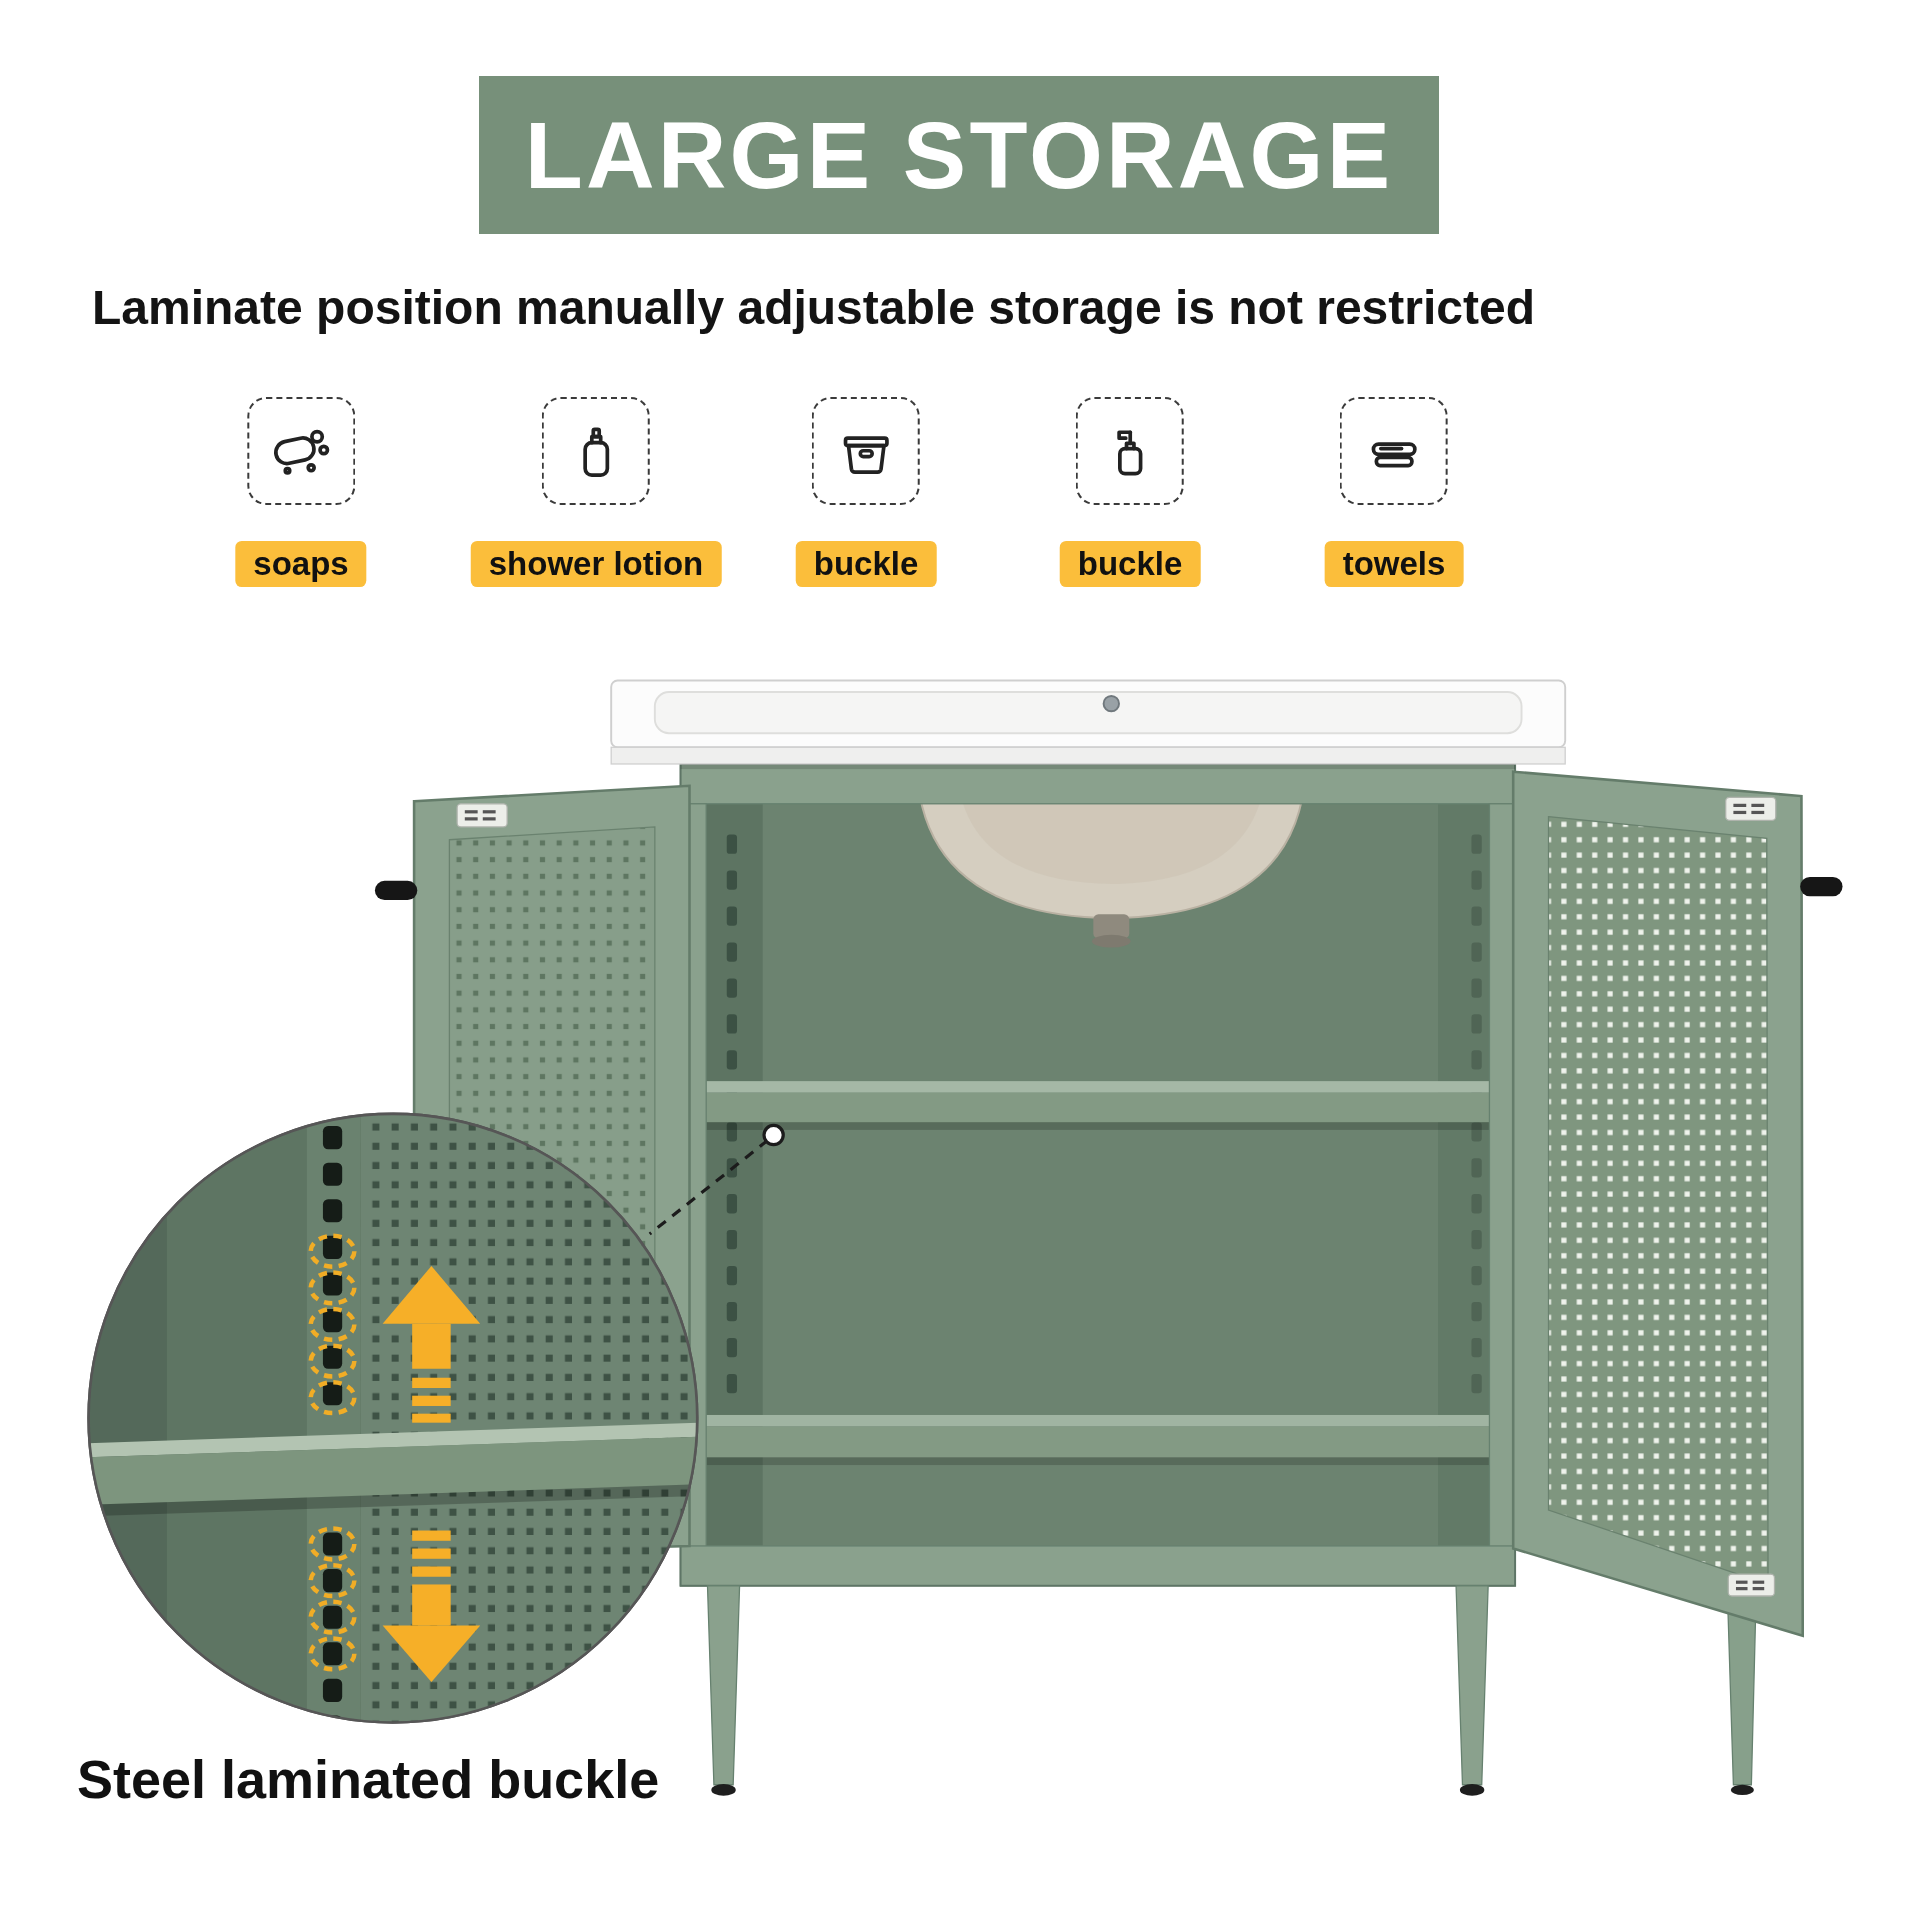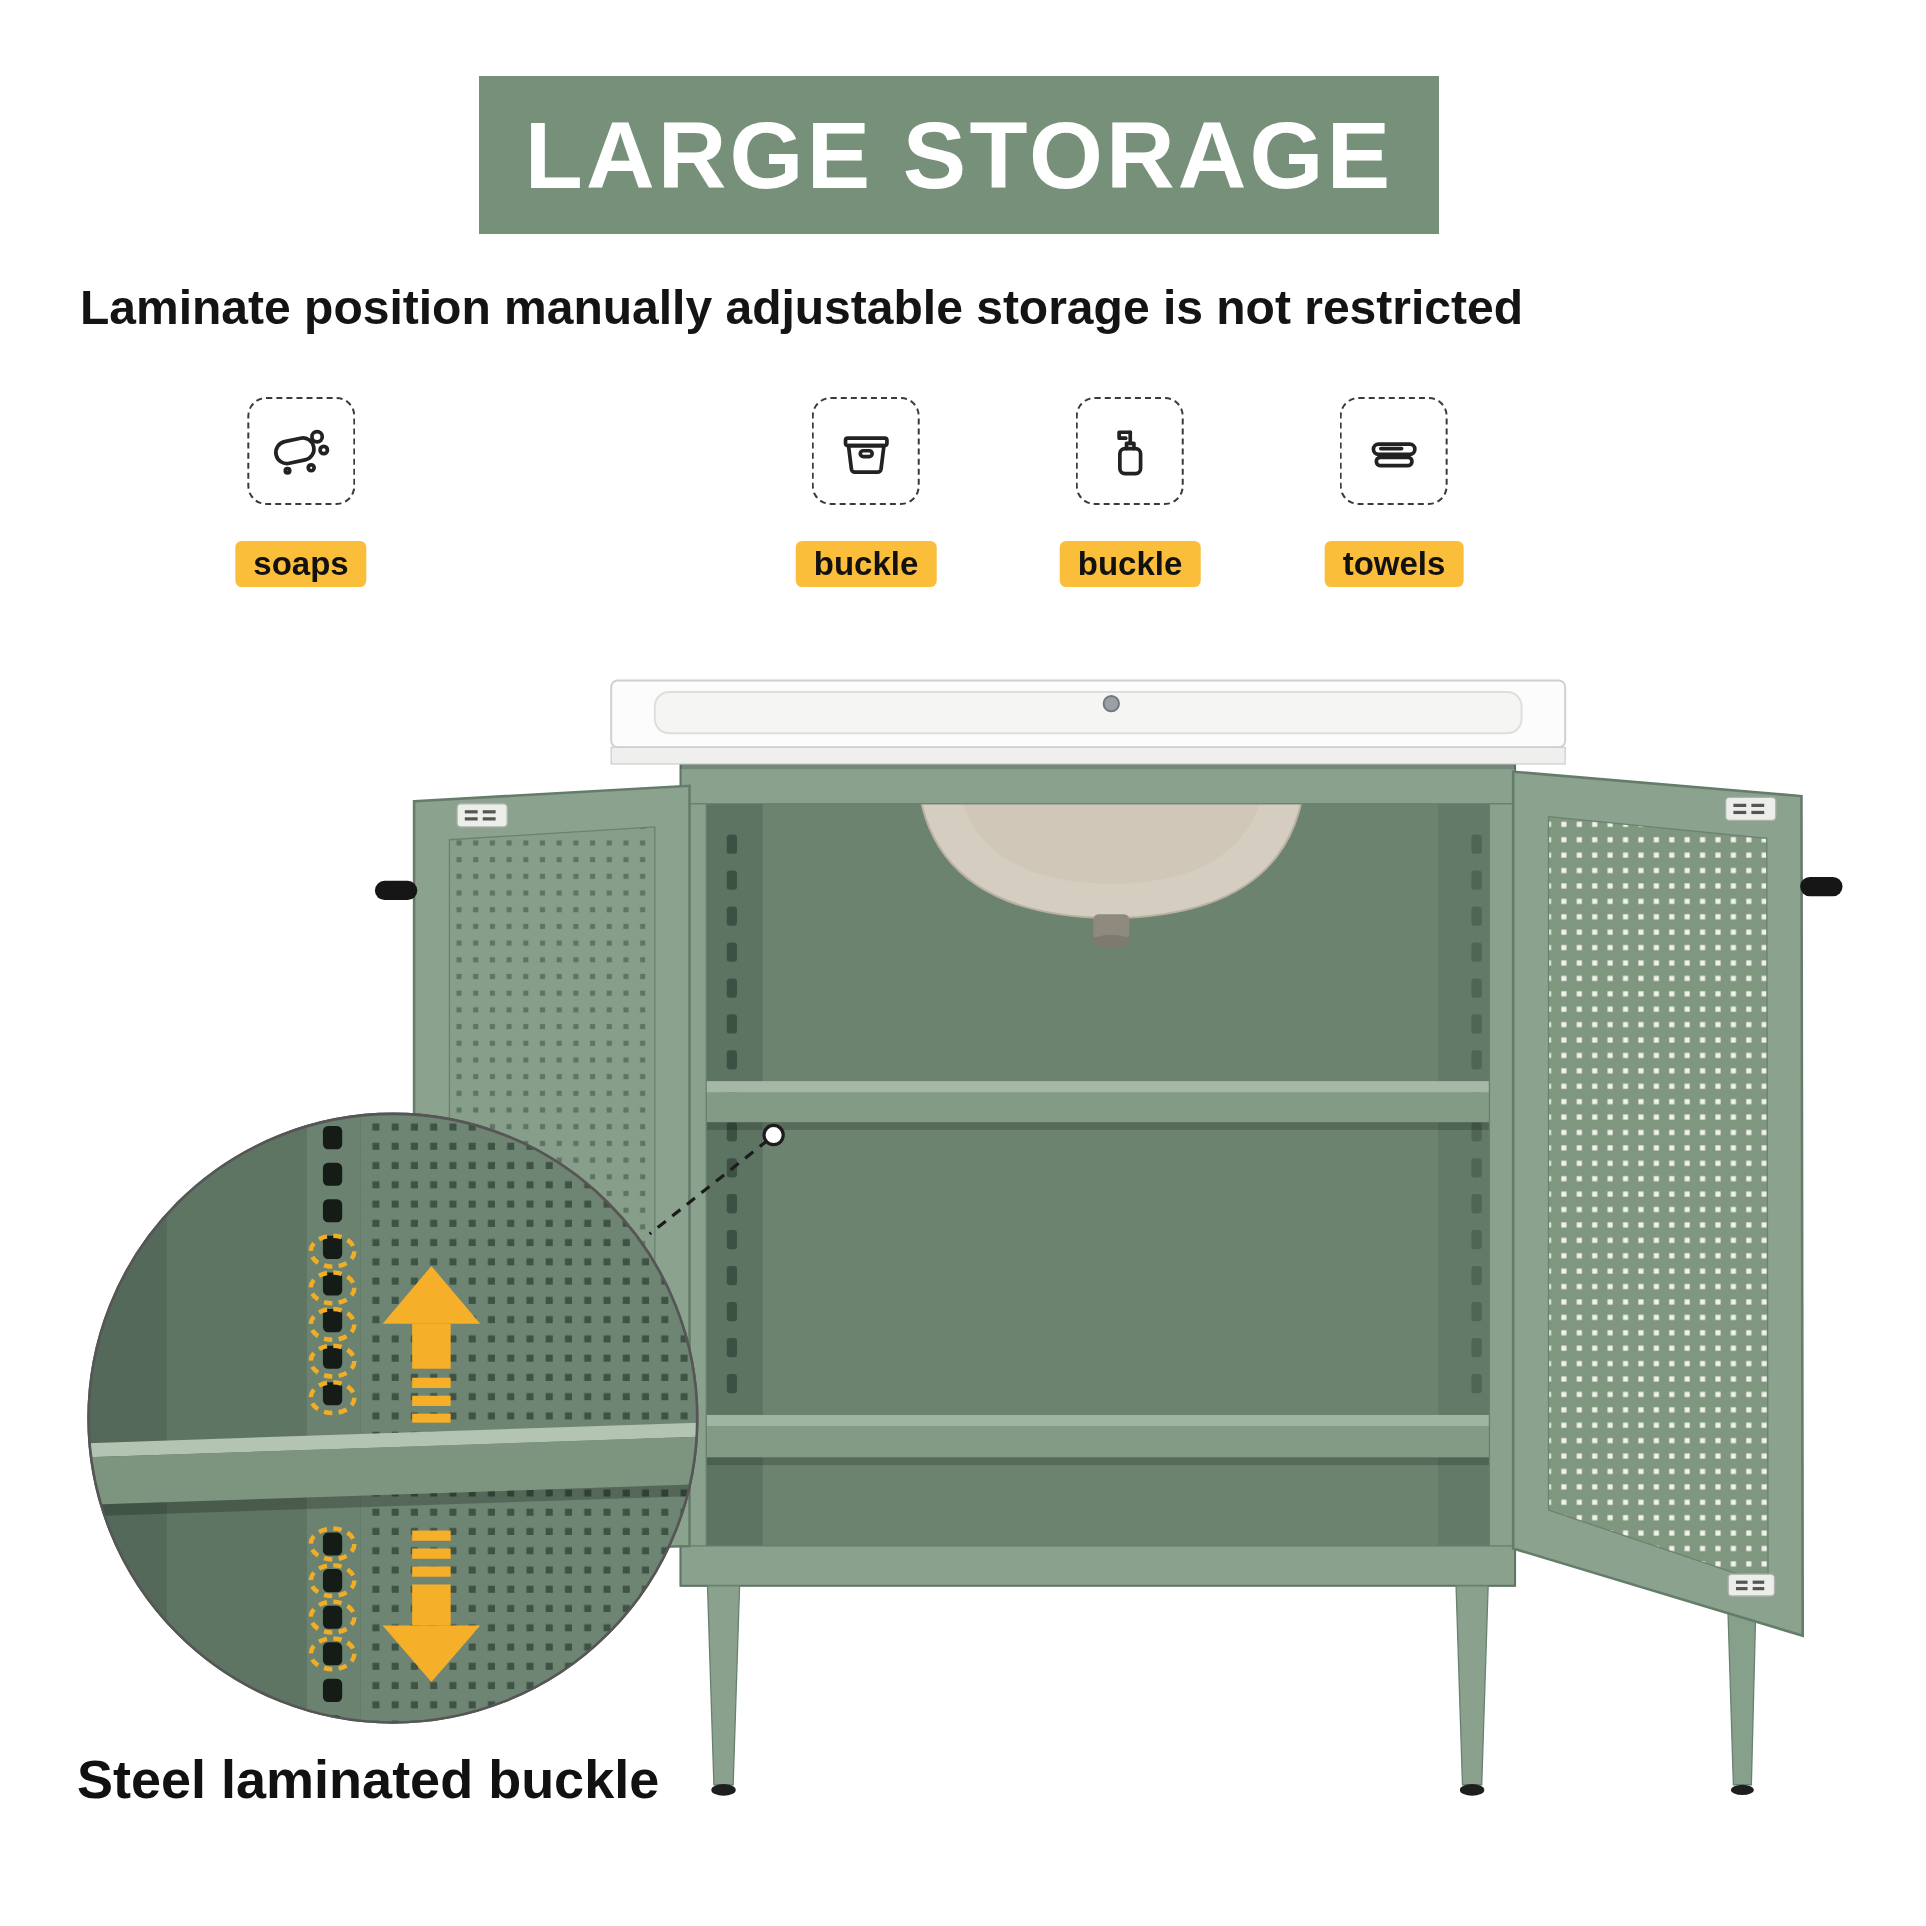--- a/index.html
+++ b/index.html
@@ -1,21 +1,21 @@
 <!DOCTYPE html>
 <html style="font-size:10.3px"><head>
 <meta charset="utf-8">
 <style>
   html,body{margin:0;padding:0;background:#fff;}
   .page{position:relative;width:1926px;height:1926px;background:#ffffff;overflow:hidden;
         font-family:Liberation Sans, sans-serif;}
   .banner{position:absolute;left:479px;top:76px;width:960px;height:158px;background:#77907A;
           display:flex;align-items:center;justify-content:center;}
   .banner-title{color:#ffffff;font-size:95px;font-weight:700;letter-spacing:3.2px;white-space:nowrap;}
-  .subtitle{position:absolute;left:0;top:280px;width:1603px;text-align:center;
+  .subtitle{position:absolute;left:12px;top:280px;width:1603px;text-align:center;
             font-size:48px;font-weight:700;color:#141414;white-space:nowrap;}
   .feature{position:absolute;top:397px;display:flex;flex-direction:column;align-items:center;
            transform:translateX(-50%);}
   .f1{left:301px;} .f2{left:596px;} .f3{left:866px;} .f4{left:1130px;} .f5{left:1394px;} .f6{left:1646px;}
   .feature-box{width:108px;height:108px;border:2.6px dashed #3a3a3a;border-radius:19px;
                display:flex;align-items:center;justify-content:center;background:#ffffff;box-sizing:border-box;}
   .feature-label{margin-top:36px;background:#FBBE3B;color:#111111;font-size:33px;font-weight:700;
                  padding:3.9px 18px;border-radius:6.4px;white-space:nowrap;}
   .caption{position:absolute;left:77px;top:1748px;font-size:54px;font-weight:700;color:#111111;white-space:nowrap;}
   svg.product{position:absolute;left:0;top:0;}
@@ -38,20 +38,30 @@
         <rect x="14" y="32" width="52" height="30" rx="15" transform="rotate(-12 40 47)"></rect>
         <circle cx="70" cy="28" r="7"></circle>
           <circle cx="79" cy="46" r="5"></circle>
           <circle cx="62" cy="70" r="4"></circle>
           <circle cx="30" cy="74" r="3"></circle>
       </svg>
     </div>
     <div class="feature-label">soaps</div>
   </div>
 
+  <div class="feature f2">
+    <div class="feature-box">
+      <svg class="icon-svg" width="71" height="71" viewBox="0 0 96 96">
+        <rect x="33" y="36" width="30" height="44" rx="9"></rect>
+        <path d="M42,36 v-8 h12 v8"></path>
+        <rect x="44" y="18" width="8" height="10" rx="2"></rect>
+      </svg>
+    </div>
+    <div class="feature-label">shower lotion</div>
+  </div>
 
   <div class="feature f3">
     <div class="feature-box">
       <svg class="icon-svg" width="71" height="71" viewBox="0 0 96 96">
         <path d="M24,40 h48 l-4,32 a5,5 0 0 1 -5,4 h-30 a5,5 0 0 1 -5,-4 z"></path>
         <rect x="20" y="30" width="56" height="10" rx="3"></rect>
         <rect x="40" y="47" width="16" height="8" rx="4"></rect>
       </svg>
     </div>
     <div class="feature-label">buckle</div>

